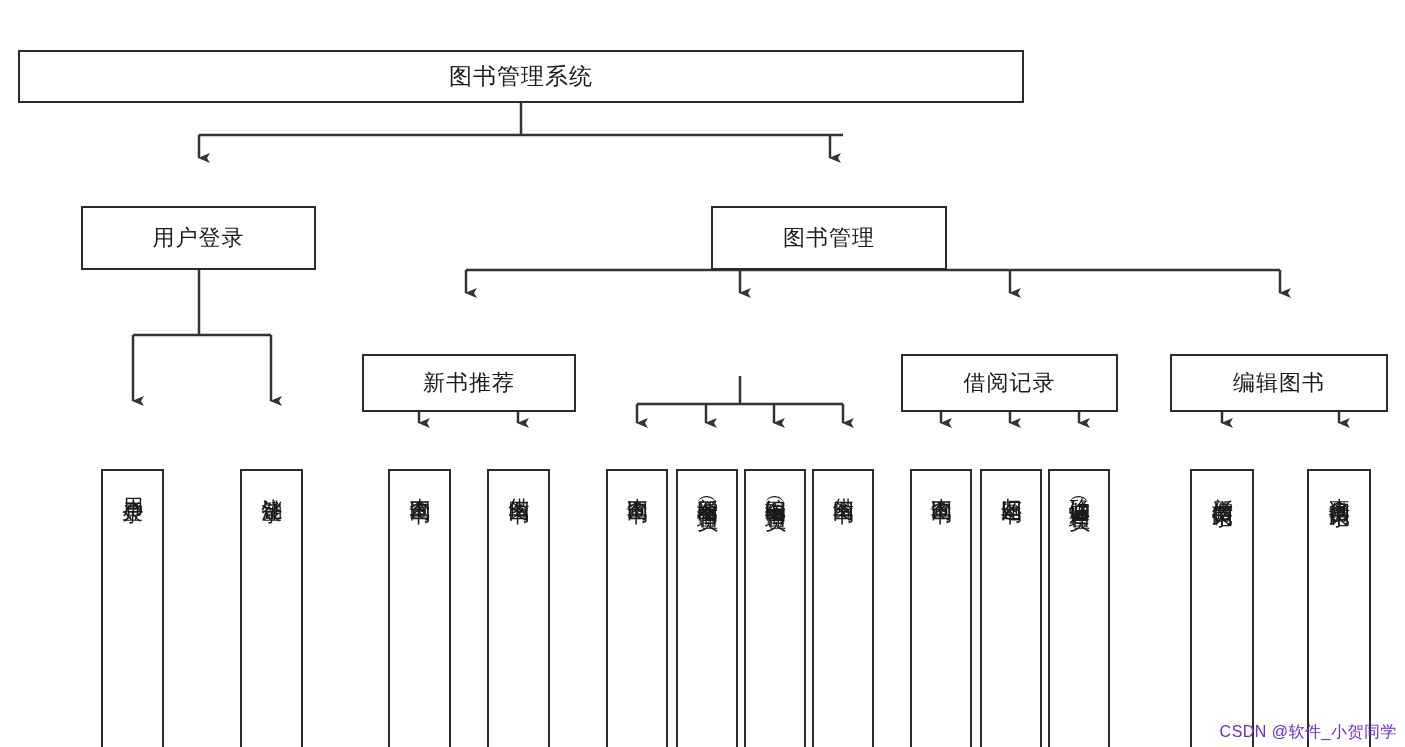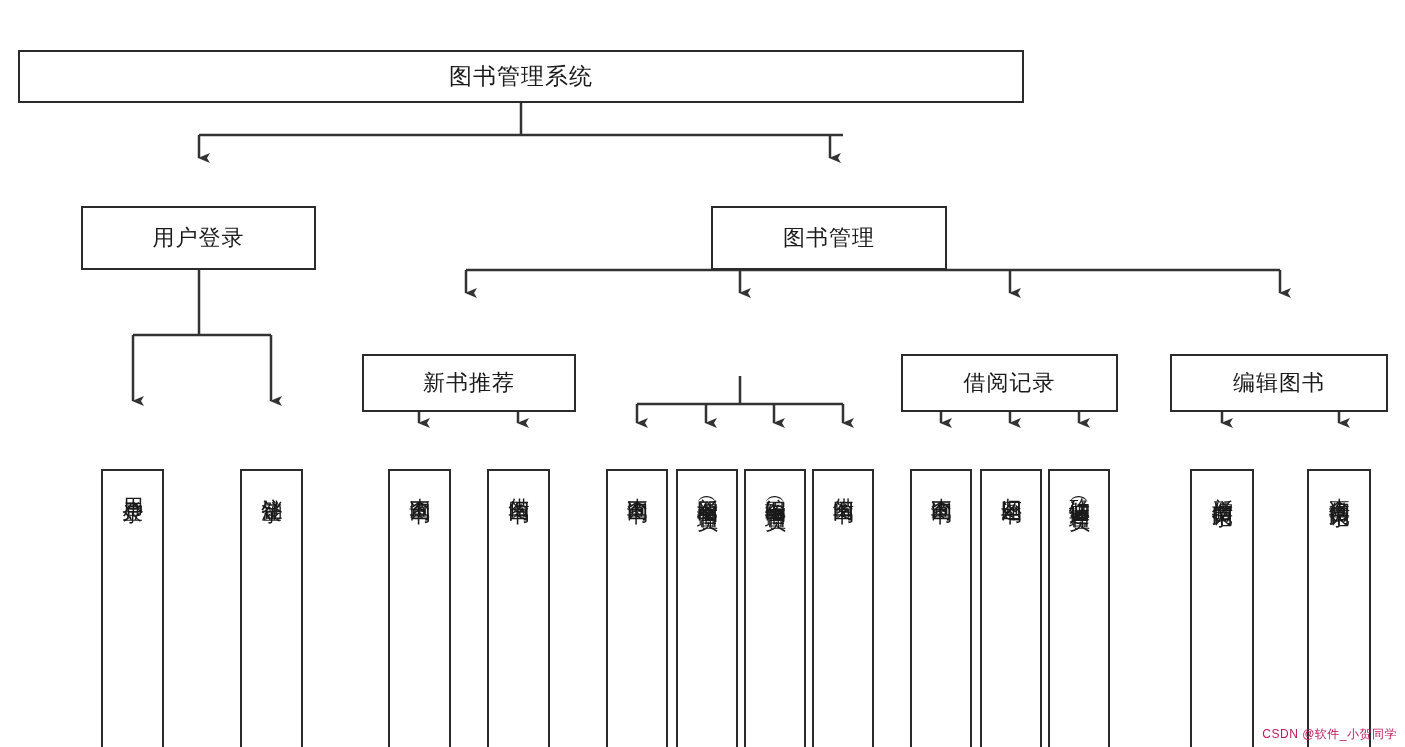--- a/index.html
+++ b/index.html
@@ -58,22 +58,22 @@
     font-size: 21px;
     line-height: 1.18;
     letter-spacing: 2px;
     white-space: nowrap;
     color: #1a1a1a;
   }
   .watermark {
     position: absolute;
     right: 8px;
     bottom: 4px;
-    font-size: 12px;
-    color: #be185d;
+    font-size: 16px;
+    color: #6d28d9;
     letter-spacing: 0.5px;
     z-index: 3;
     white-space: nowrap;
   }
 </style>
 </head>
 <body>
 
 <div id="stage">
 

